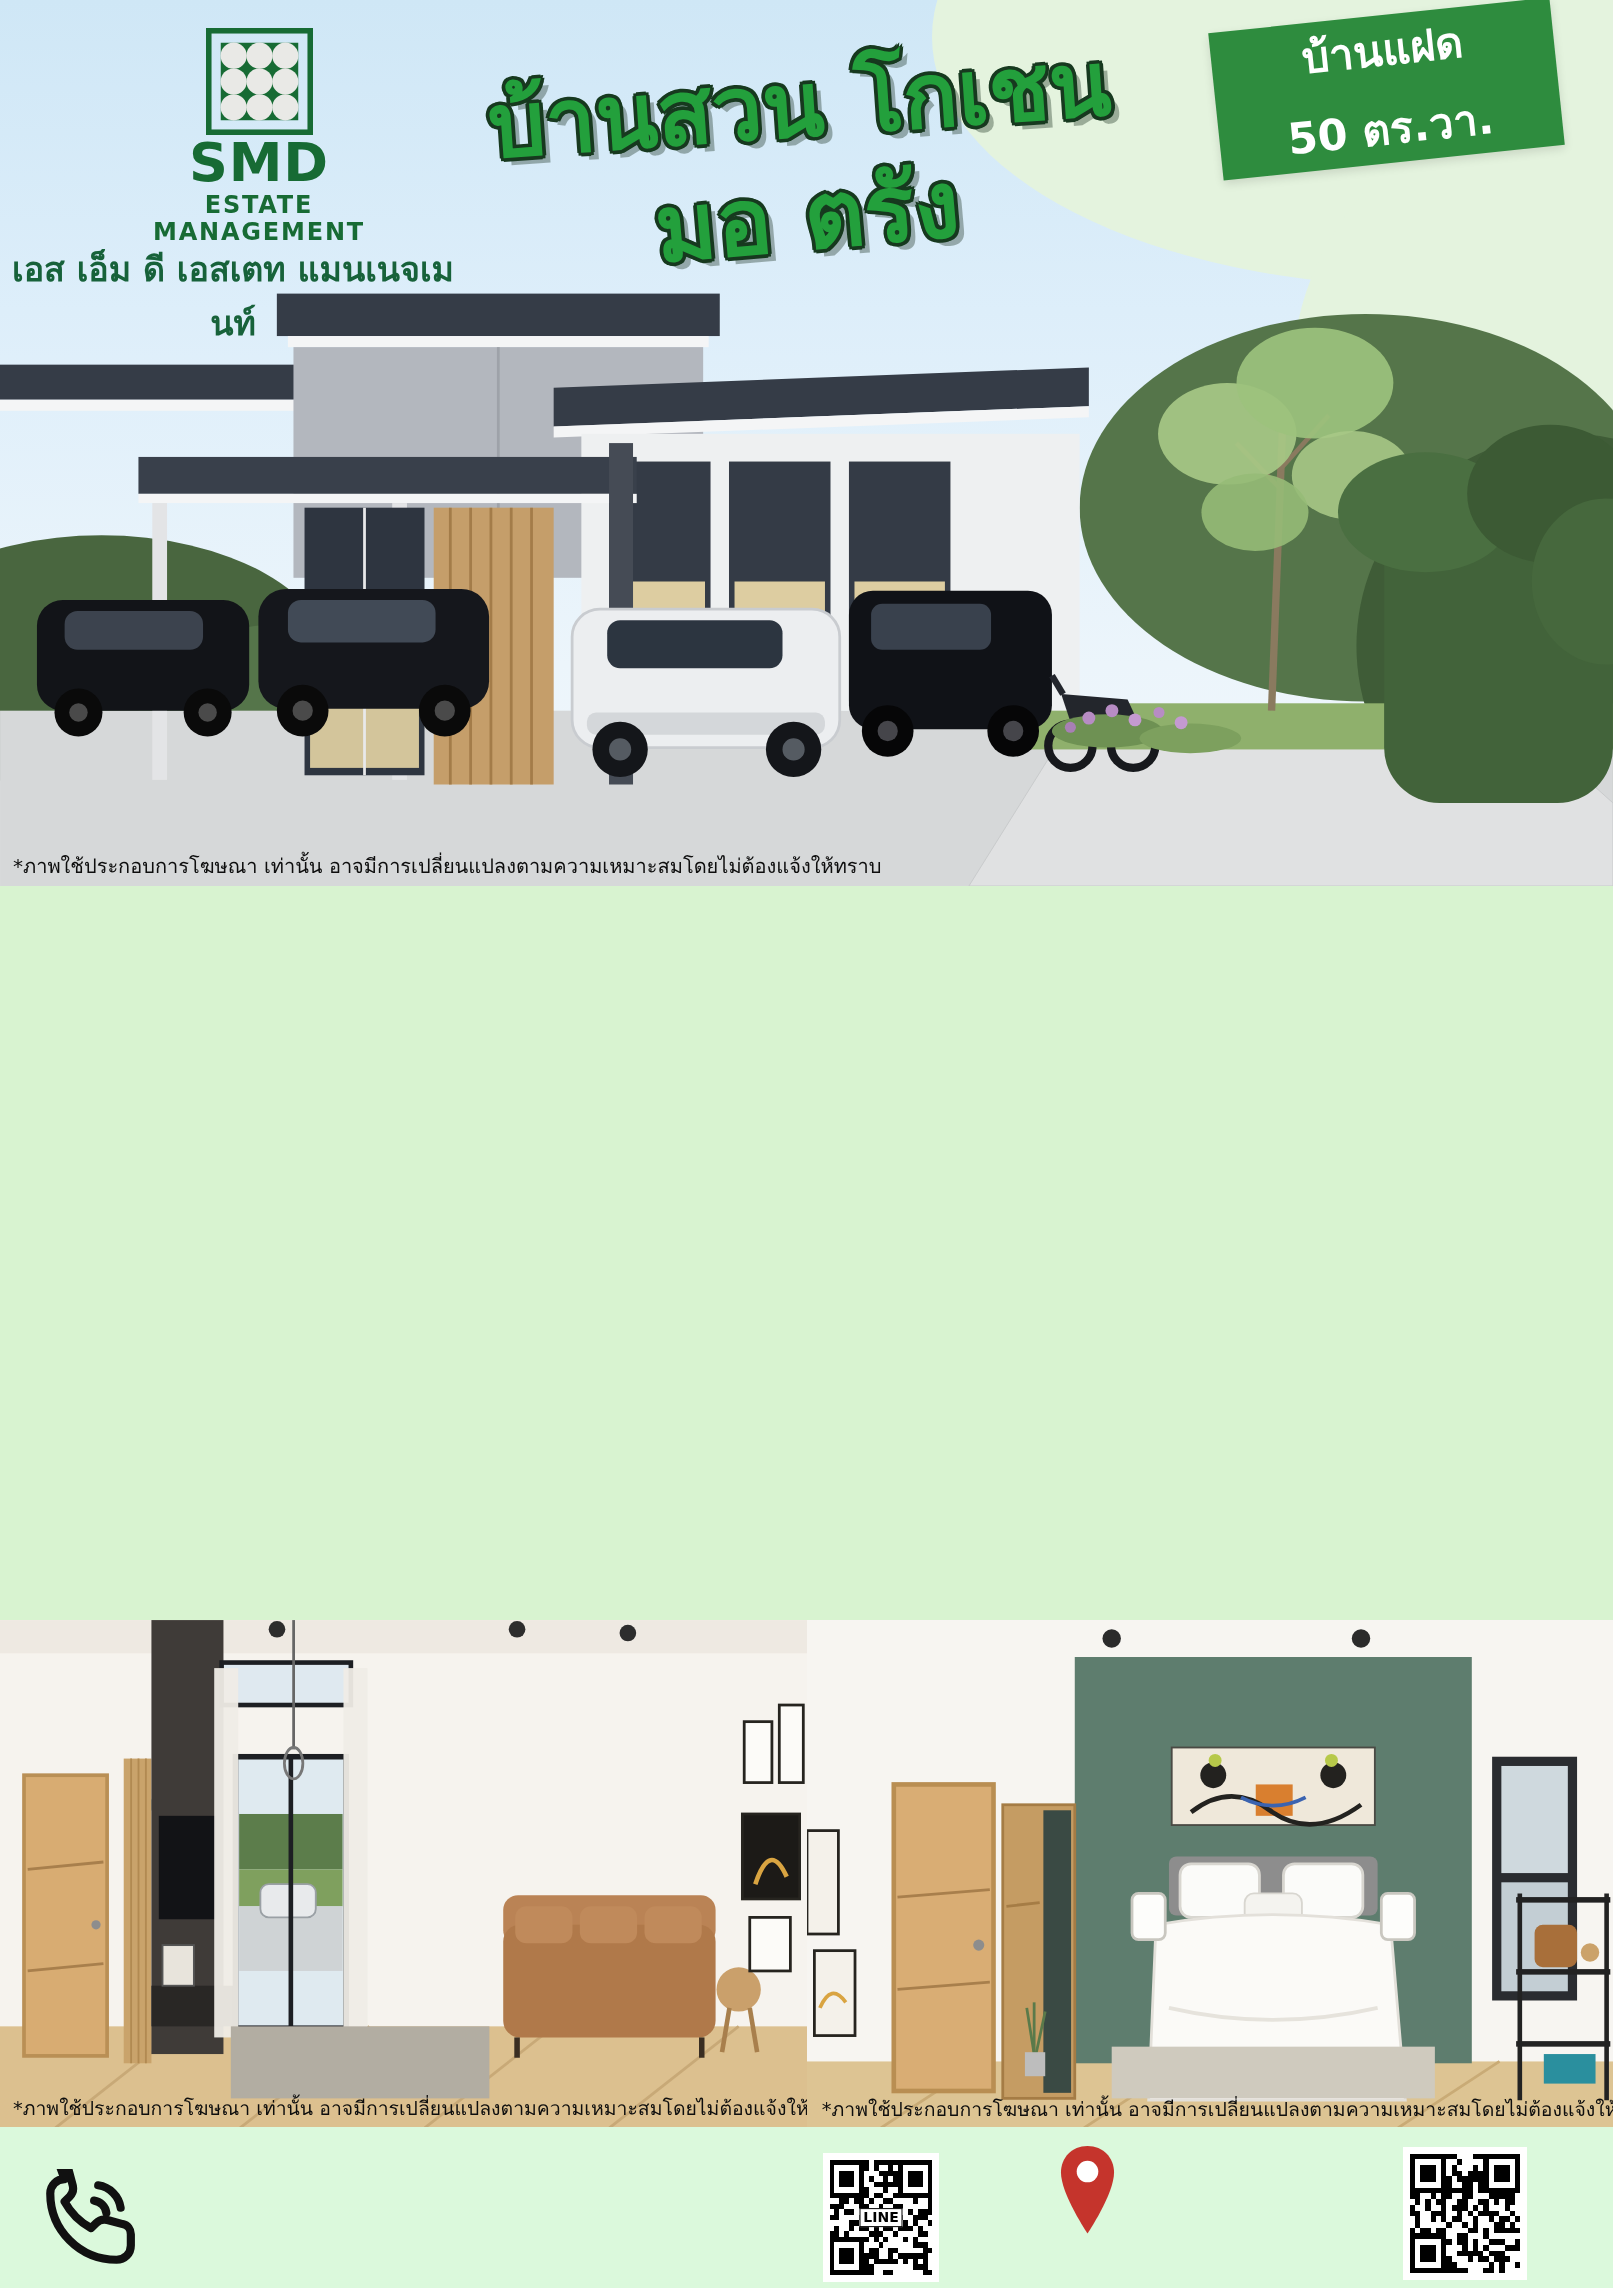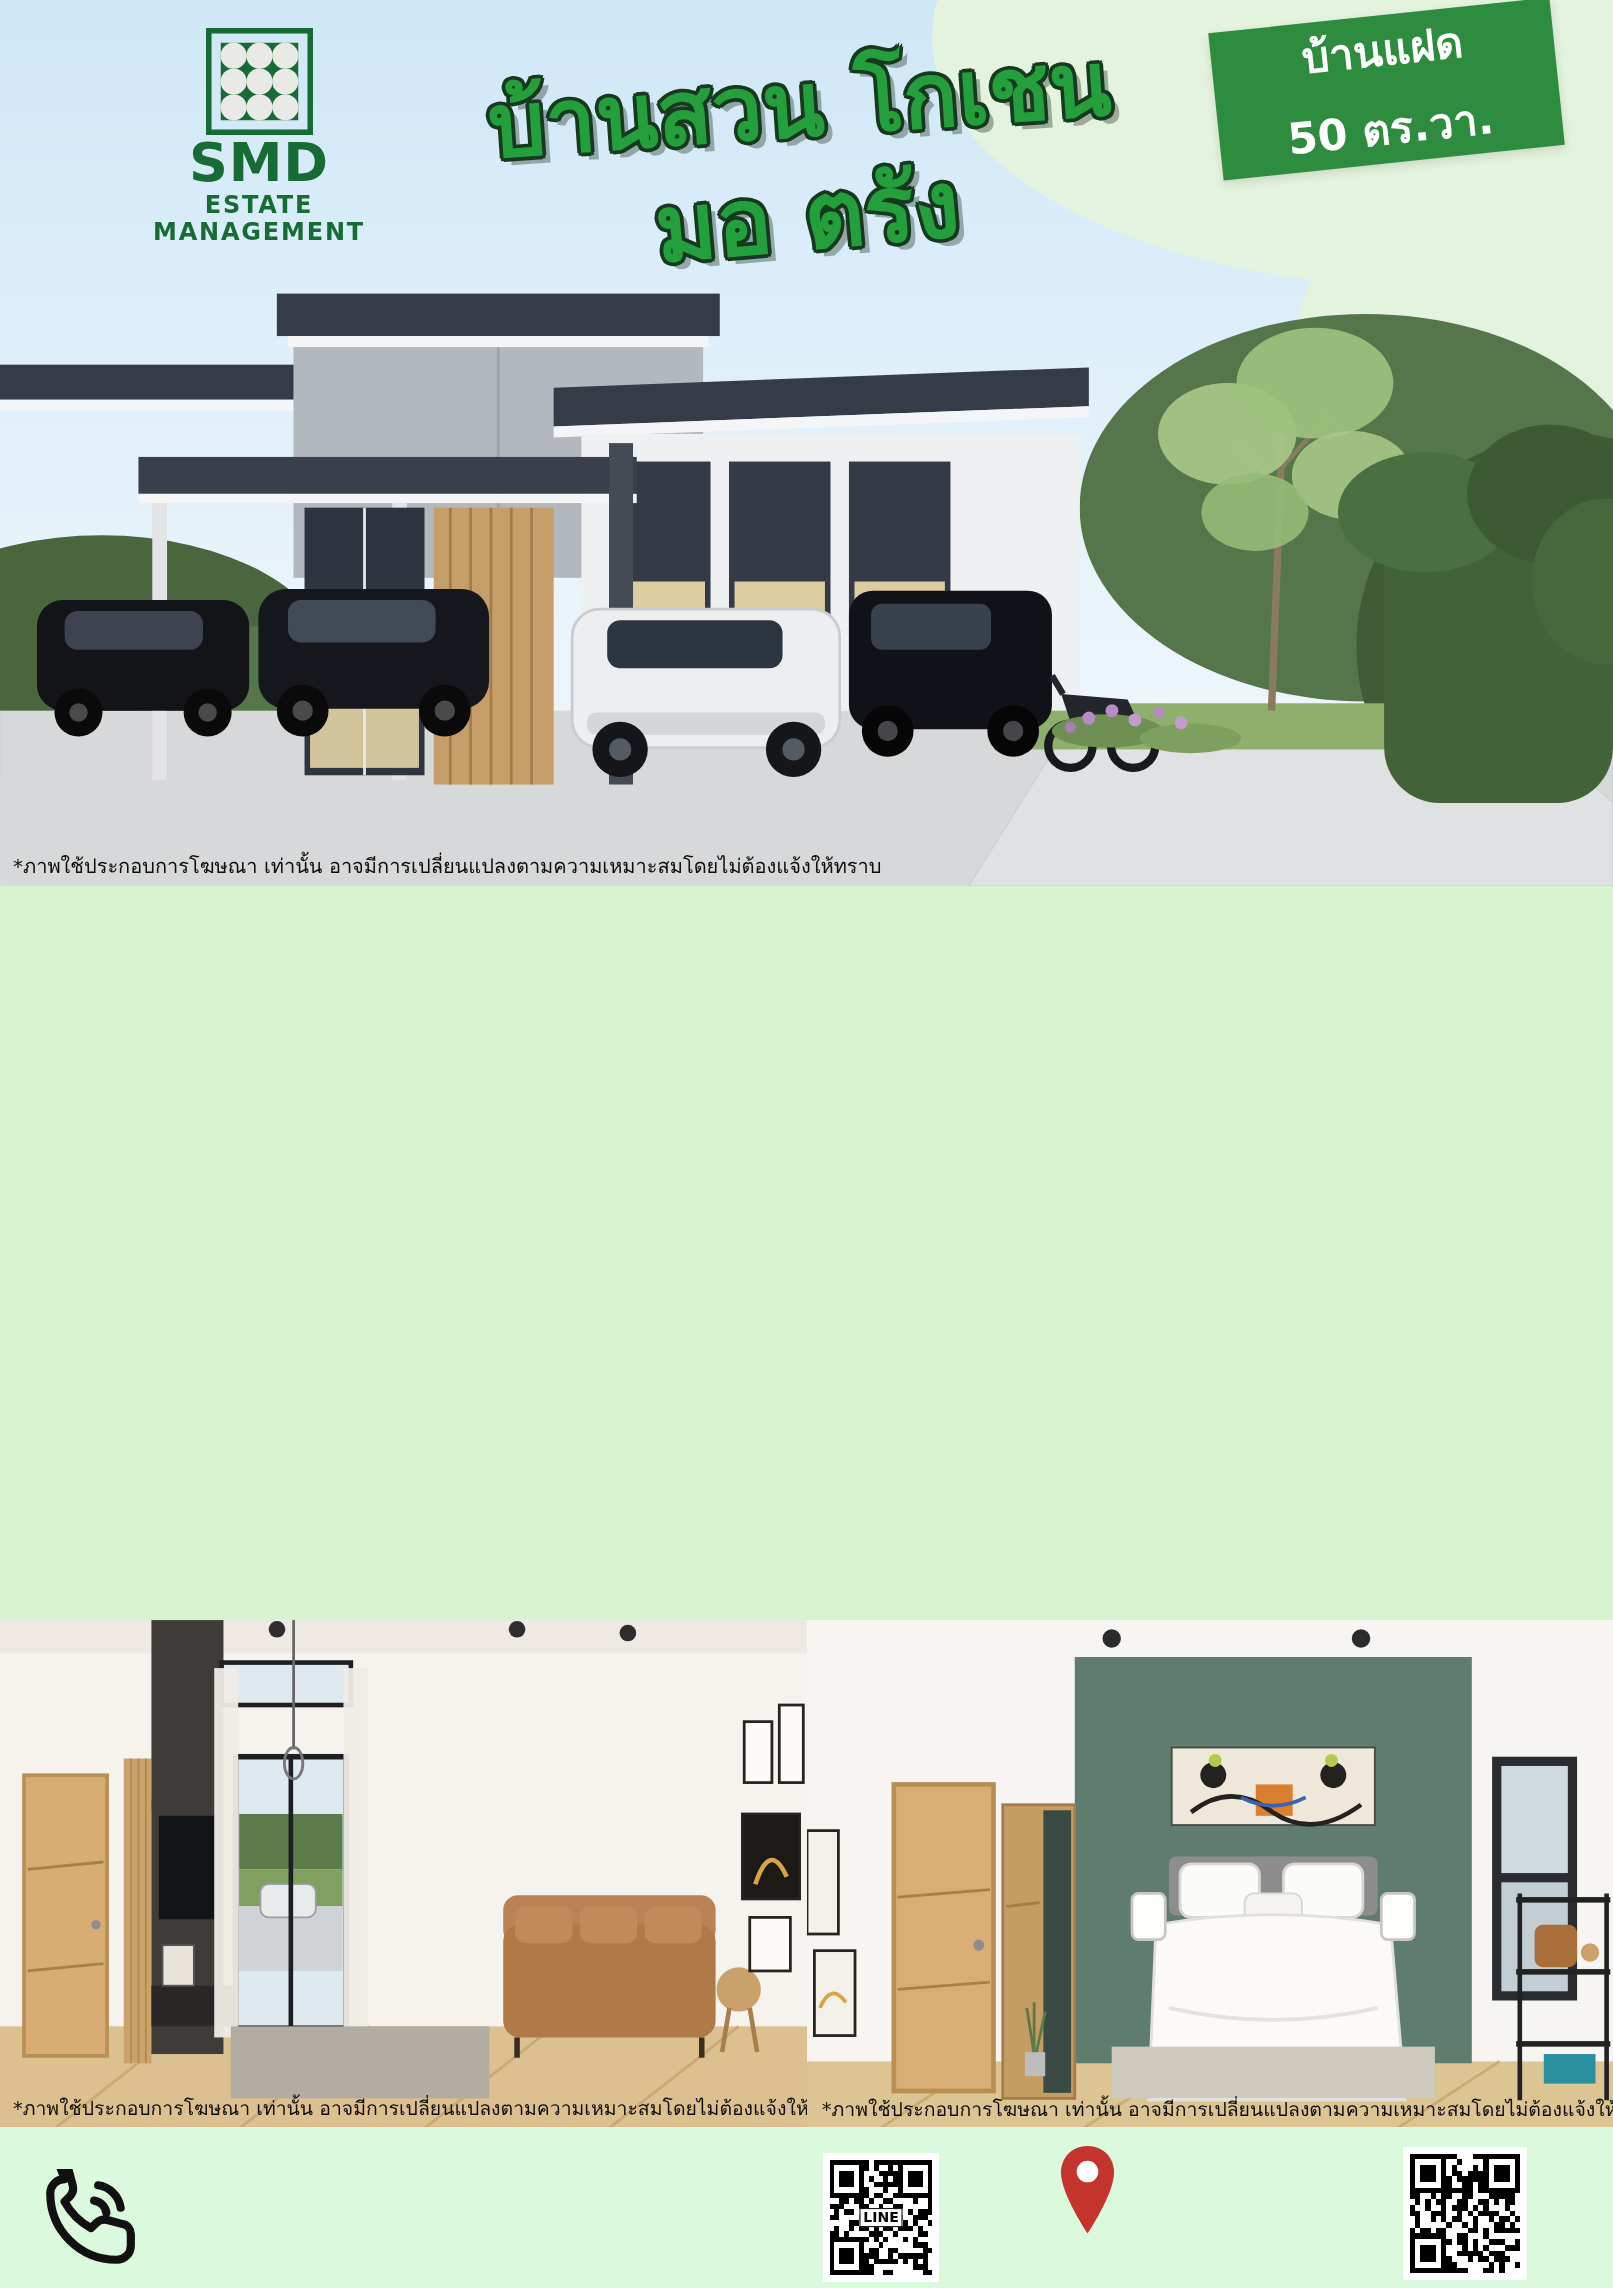--- a/index.html
+++ b/index.html
@@ -186,20 +186,21 @@
             <circle cx="86" cy="58" r="14.2"></circle>
           <circle cx="30" cy="86" r="14.2"></circle>
             <circle cx="58" cy="86" r="14.2"></circle>
             <circle cx="86" cy="86" r="14.2"></circle>
         </g>
       </svg>
       <span class="logo-name">SMD</span><br>
       <span class="logo-sub">ESTATE</span><br>
       <span class="logo-sub">MANAGEMENT</span>
     </div>
+    <div class="abs logo-thai">เอส เอ็ม ดี เอสเตท แมนเนจเมนท์</div>
 
     <div class="abs hero-title">
       <span class="t1 outlined">บ้านสวน โกเชน</span>
       <span class="t2 outlined">มอ ตรัง</span>
     </div>
 
     <div class="abs badge">
       <span>บ้านแฝด</span>
       <span>50 ตร.วา.</span>
     </div>

